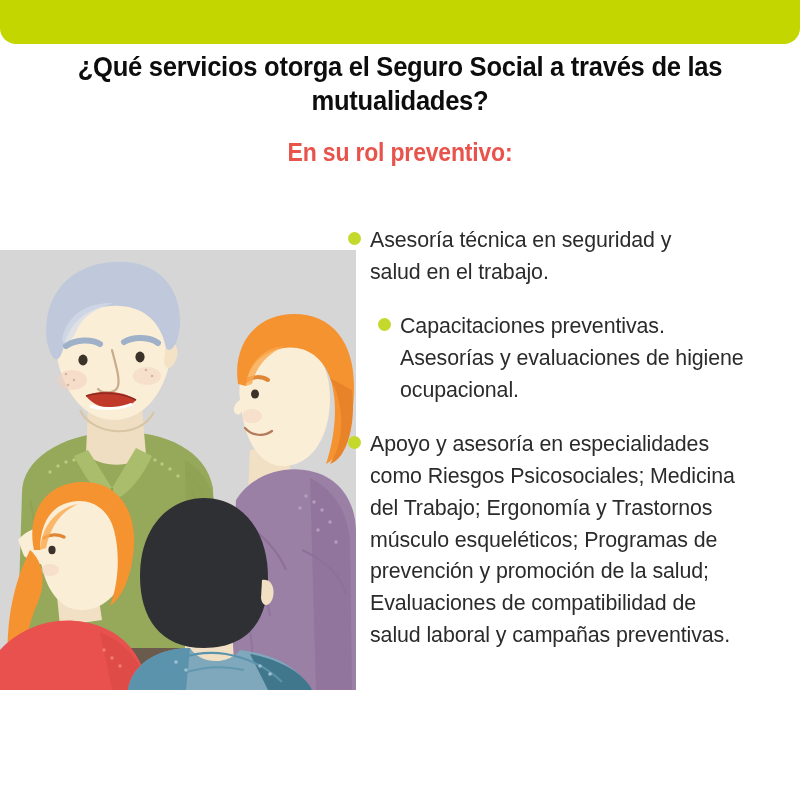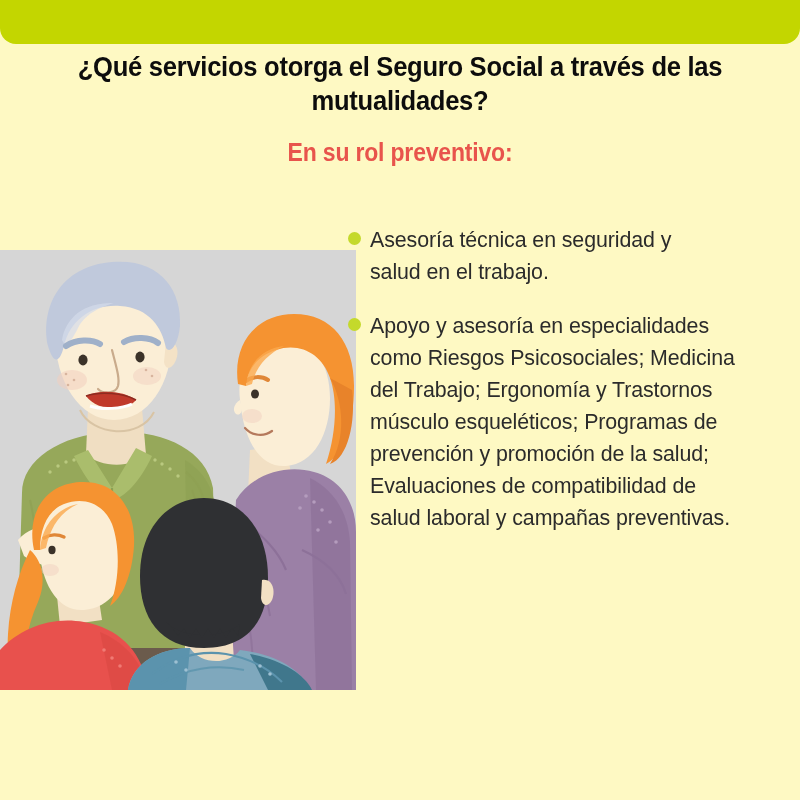--- a/index.html
+++ b/index.html
@@ -10,21 +10,21 @@
     width: 800px;
     height: 800px;
     background: #d6d6d6;
     font-family: "Liberation Sans", sans-serif;
     overflow: hidden;
   }
   #poster {
     position: relative;
     width: 800px;
     height: 800px;
-    background: #fef9c3;
+    background: #ffffff;
     overflow: hidden;
   }
 
   
   #header-bar {
     position: absolute;
     top: 0; left: 0;
     width: 800px;
     height: 44px;
     background: #c3d600;
@@ -290,20 +290,26 @@
   </div>
 
   <div id="bullets">
 
     <div class="bullet-row">
       <span class="bullet-dot"></span>
       <span class="bullet-text">Asesoría técnica en seguridad y
 salud en el trabajo.</span>
     </div>
 
+    <div class="bullet-row indent">
+      <span class="bullet-dot"></span>
+      <span class="bullet-text">Capacitaciones preventivas.
+Asesorías y evaluaciones de higiene
+ocupacional.</span>
+    </div>
 
     <div class="bullet-row">
       <span class="bullet-dot"></span>
       <span class="bullet-text">Apoyo y asesoría en especialidades
 como Riesgos Psicosociales; Medicina
 del Trabajo; Ergonomía y Trastornos
 músculo esqueléticos; Programas de
 prevención y promoción de la salud;
 Evaluaciones de compatibilidad de
 salud laboral y campañas preventivas.</span>

